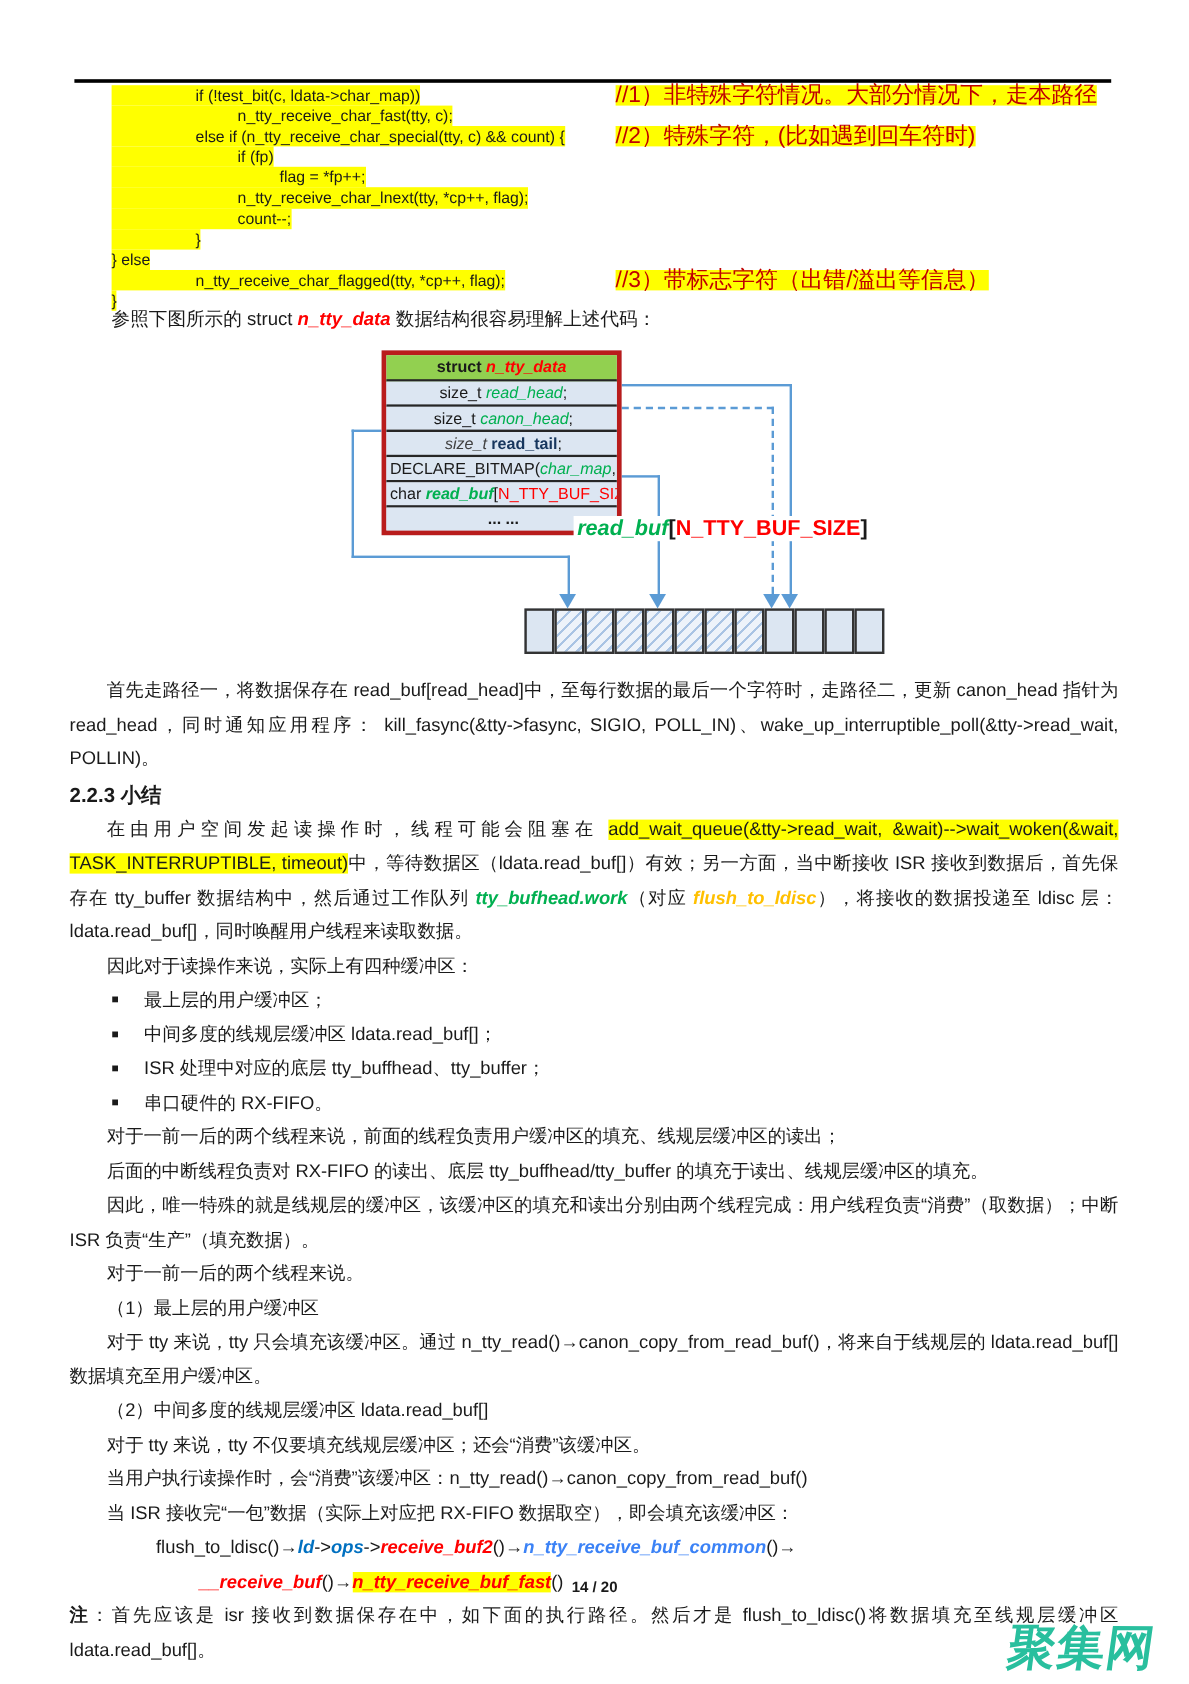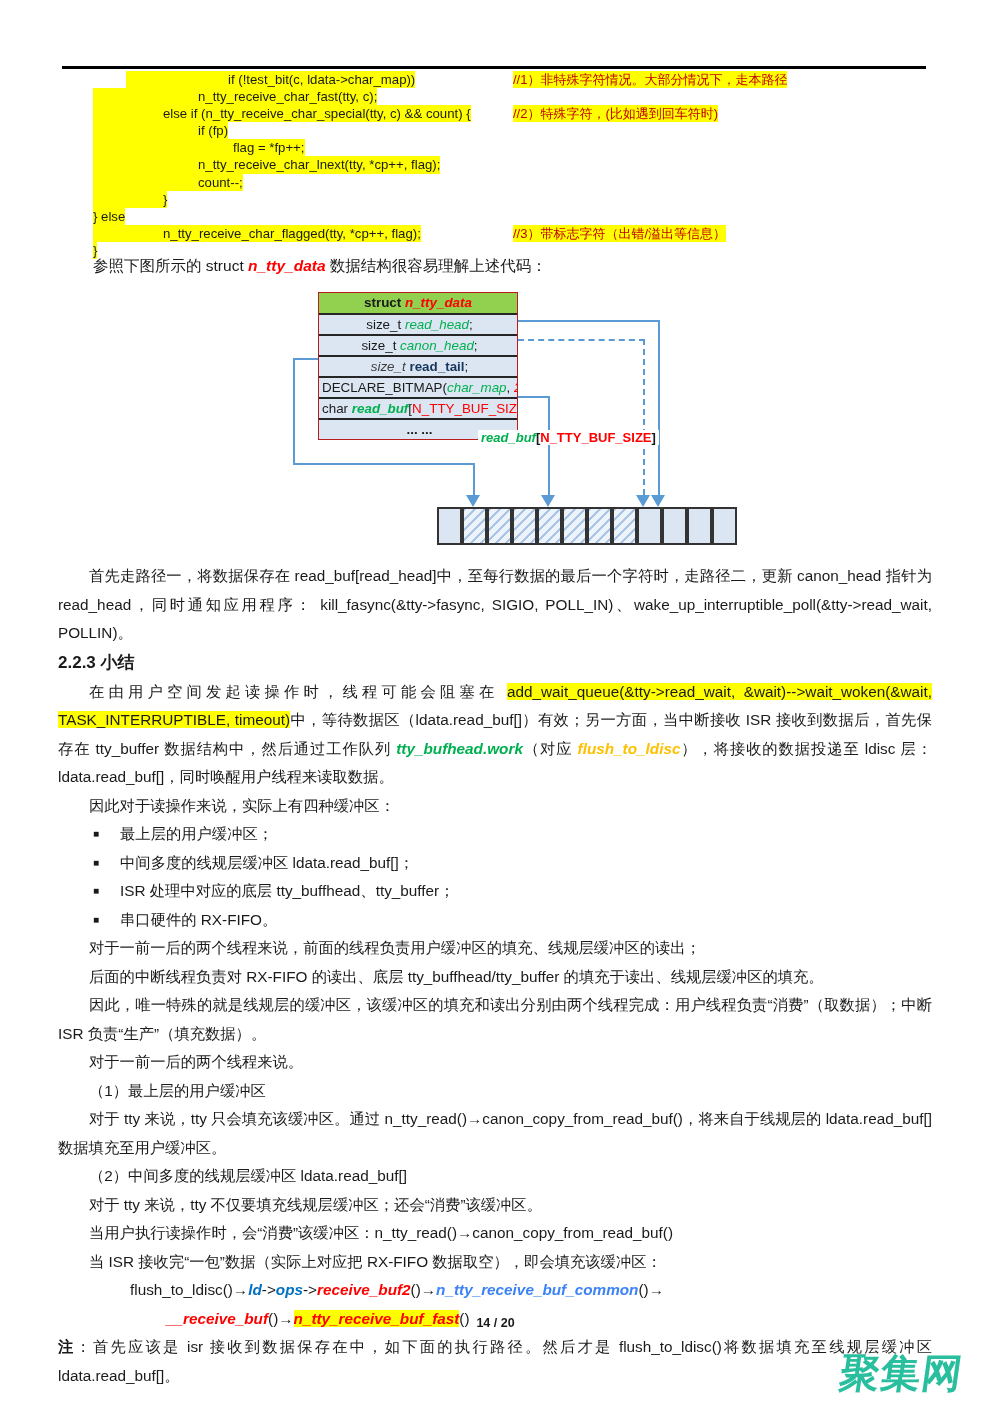--- a/index.html
+++ b/index.html
@@ -7,38 +7,38 @@
     width:991px;height:1403px;position:relative;background:#ffffff;
     font-family:"Liberation Sans","DejaVu Sans",sans-serif;color:#1a1a1a;overflow:hidden;
   }
   
   #topline{position:absolute;left:62px;top:66px;width:864px;height:3px;background:#000;}
 
   
   #code{position:absolute;left:93px;top:71px;font-size:13.2px;line-height:17.1px;}
   .code-line{position:relative;white-space:pre;height:17.1px;}
   .code-line .c{background:#ffff00;display:inline-block;}
-  .code-line .cm{position:absolute;left:420px;top:0;background:#ffff00;color:#c00000;font-size:13px;white-space:nowrap;}
+  .code-line .cm{position:absolute;left:420px;top:0;background:#ffff00;color:#c00000;font-size:19px;white-space:nowrap;}
 
   
   #intro{position:absolute;left:93px;top:256px;font-size:15.5px;white-space:nowrap;}
 
   
   #diagram{position:absolute;left:0;top:290px;width:991px;height:272px;}
-  .stbl{position:absolute;left:318px;top:2px;width:200px;border:1px solid #b91c1c;font-size:13.4px;box-sizing:border-box;background:#dce6f2;}
+  .stbl{position:absolute;left:318px;top:2px;width:200px;border:4px solid #b91c1c;font-size:13.4px;box-sizing:border-box;background:#dce6f2;}
   .stbl .hd{background:#92d050;text-align:center;height:20px;line-height:20px;border-bottom:2px solid #262626;font-weight:bold;}
   .stbl .rw{background:#dce6f2;height:19px;line-height:19px;padding-left:3px;border-bottom:2px solid #262626;white-space:nowrap;overflow:hidden;text-align:center;}
   .stbl .rw:last-child{border-bottom:none;}
   .ln{position:absolute;background:#5b9bd5;}
   .lnd-h{position:absolute;height:0;border-top:2px dashed #5b9bd5;}
   .lnd-v{position:absolute;width:0;border-left:2px dashed #5b9bd5;}
   .arr{position:absolute;width:0;height:0;border-left:7px solid transparent;border-right:7px solid transparent;border-top:12px solid #5b9bd5;}
   .buf-cell{position:absolute;top:217px;width:25px;height:38px;border:2px solid #333;box-sizing:border-box;background:#dce6f2;}
   .buf-cell.hatch{background-color:#edf3fa;background-image:repeating-linear-gradient(135deg,#a9c4e4 0 2px,transparent 2px 7px);}
-  .buf-label{position:absolute;left:478px;top:140px;font-size:13px;font-weight:bold;background:#fff;padding:0 3px;white-space:nowrap;}
+  .buf-label{position:absolute;left:478px;top:140px;font-size:18px;font-weight:bold;background:#fff;padding:0 3px;white-space:nowrap;}
 
   
   #bodytext{position:absolute;left:58px;top:562px;width:874px;font-size:15.3px;line-height:28.5px;text-align:justify;}
   #bodytext p{margin:0;}
   p.ind{text-indent:31px;}
   p.noind{text-indent:0;}
   .h-title{font-weight:bold;font-size:17px;line-height:30px;text-align:left;}
   .bullet{padding-left:35px;text-align:left;}
   .bsq{font-size:10px;margin-right:21px;vertical-align:2px;}
   .chain1{padding-left:72px;text-align:left;}
@@ -60,21 +60,21 @@
 
   #pageno{position:absolute;top:1316px;left:0;width:991px;text-align:center;font-weight:bold;font-size:12.5px;}
   #wm{position:absolute;right:28px;top:1346px;font-size:40px;font-weight:bold;color:#29bf9e;transform:skewX(-8deg);letter-spacing:1px;}
 </style>
 </head>
 <body>
 
 <div id="topline"></div>
 
 <div id="code">
-    <div class="code-line"><span class="c" style="padding-left: 102px; margin-left: 33px;">if (!test_bit(c, ldata-&gt;char_map))</span><span class="cm">//1）非特殊字符情况。大部分情况下，走本路径</span></div>
+    <div class="code-line"><span class="c" style="padding-left: 70px;">if (!test_bit(c, ldata-&gt;char_map))</span><span class="cm">//1）非特殊字符情况。大部分情况下，走本路径</span></div>
     <div class="code-line"><span class="c" style="padding-left: 105px;">n_tty_receive_char_fast(tty, c);</span></div>
     <div class="code-line"><span class="c" style="padding-left: 70px;">else if (n_tty_receive_char_special(tty, c) &amp;&amp; count) {</span><span class="cm">//2）特殊字符，(比如遇到回车符时)</span></div>
     <div class="code-line"><span class="c" style="padding-left: 105px;">if (fp)</span></div>
     <div class="code-line"><span class="c" style="padding-left: 140px;">flag = *fp++;</span></div>
     <div class="code-line"><span class="c" style="padding-left: 105px;">n_tty_receive_char_lnext(tty, *cp++, flag);</span></div>
     <div class="code-line"><span class="c" style="padding-left: 105px;">count--;</span></div>
     <div class="code-line"><span class="c" style="padding-left: 70px;">}</span></div>
     <div class="code-line"><span class="c" style="">} else</span></div>
     <div class="code-line"><span class="c" style="padding-left: 70px;">n_tty_receive_char_flagged(tty, *cp++, flag);</span><span class="cm">//3）带标志字符（出错/溢出等信息）</span></div>
     <div class="code-line"><span class="c" style="padding-left: 0px;">}</span></div>

